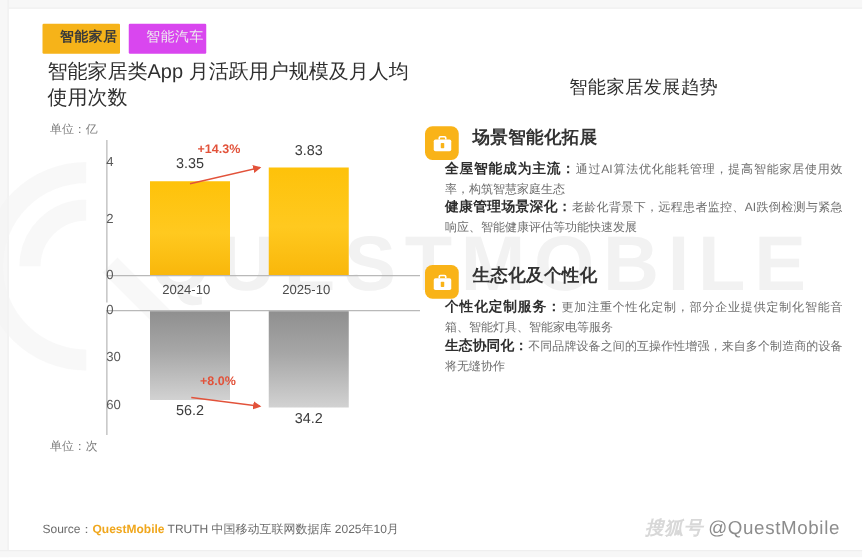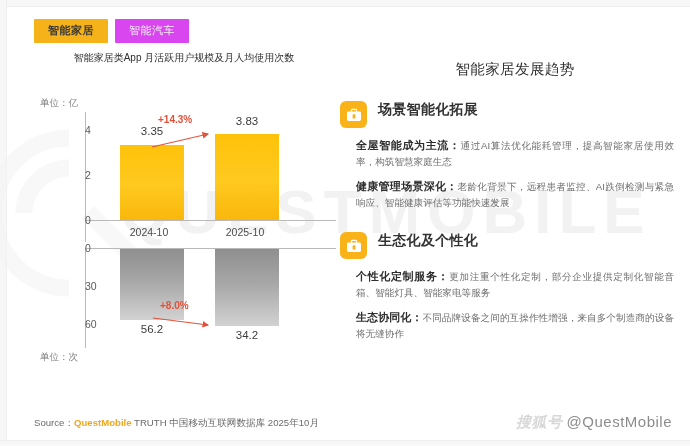--- a/index.html
+++ b/index.html
@@ -72,40 +72,39 @@
   .tabs {
     position: absolute;
     left: 34px;
     top: 19px;
     display: flex;
     gap: 7px;
   }
   .tab {
     font-size: 11px;
     line-height: 1;
-    padding: 6px 14px 7px 14px;
+    padding: 6px 2px 7px 14px;
     color: #ffffff;
     letter-spacing: .5px;
     border-radius: 1px;
   }
   .tab.active { background: #f6b319; color: #3a3a3a; font-weight: 700; }
   .tab.inactive { background: #d946ef; color: #efefef; }
 
   
   .left-col {
     position: absolute;
     left: 20px; top: 44px;
     width: 320px; height: 345px;
   }
   .chart-title {
     position: absolute;
     left: 18px; top: 3px;
     width: 292px;
-    text-align: center;
-    font-size: 10px;
+    font-size: 16px;
     line-height: 21px;
     color: #2f2f2f;
     font-weight: 400;
   }
   .unit-top {
     position: absolute;
     left: 20px; top: 53px;
     font-size: 9.5px;
     color: #7b7b7b;
   }
@@ -210,21 +209,20 @@
     justify-content: center;
     flex: 0 0 auto;
   }
   .sec-title {
     font-size: 14px;
     font-weight: 700;
     color: #333333;
     letter-spacing: .3px;
   }
   .para {
-    margin-top: 10px;
     font-size: 9.6px;
     line-height: 15.5px;
     color: #6e6e6e;
     text-align: justify;
   }
   .para b {
     font-size: 11px;
     color: #2e2e2e;
     font-weight: 700;
   }

